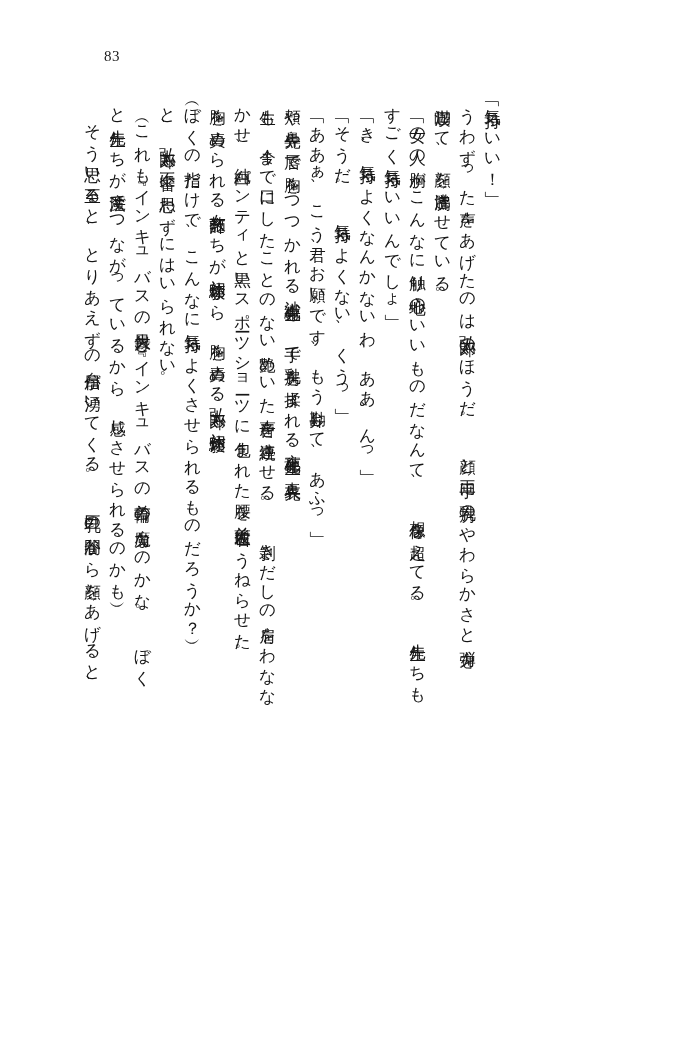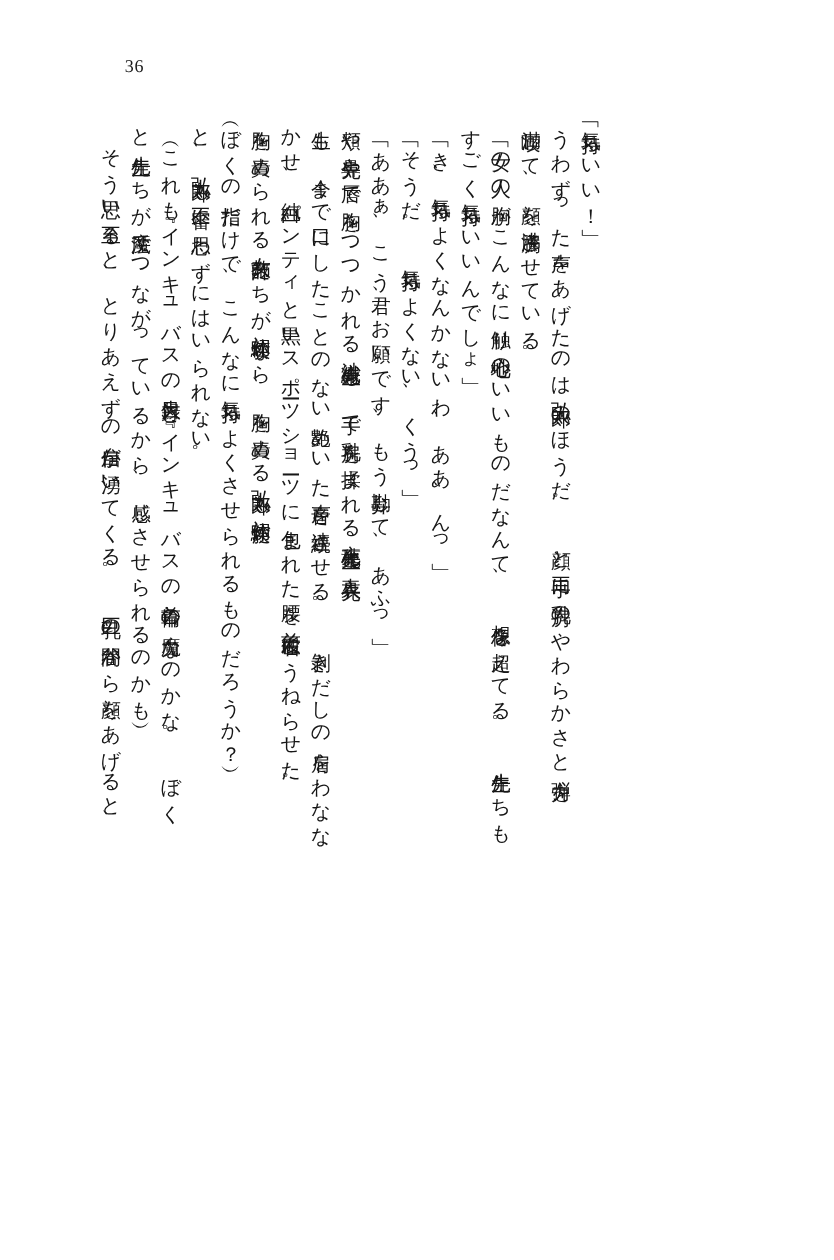--- a/index.html
+++ b/index.html
@@ -58,21 +58,21 @@
     font-feature-settings: "vert" 1;
   }
   .col.indent {
     padding-top: 17px;
   }
 </style>
 </head>
 <body>
 
 <div class="page">
-  <div class="page-number">36</div>
+  <div class="page-number">83</div>
   <div class="text-body" id="text-body" style="flex-direction: row;">
       <div class="col indent">そう思い至ると、とりあえずの自信が湧いてくる。　巨乳の谷間から顔をあげると、</div>
       <div class="col">と先生たちが魔法でつながっているから、感じさせられるのかも）</div>
       <div class="col indent">（これも『インキュバスの大目録』と『インキュバスの首輪』の魔力なのかな。　ぼく</div>
       <div class="col">と、弘太郎も不審に思わずにはいられない。</div>
       <div class="col">（ぼくの指だけで、こんなに気持ちよくさせられるものだろうか？）</div>
       <div class="col">胸を責められる女教師たちが初体験なら、胸を責める弘太郎も初体験だ。</div>
       <div class="col">かせ、純白パンティと黒いスポーツショーツに包まれた腰を前後左右にうねらせた。</div>
       <div class="col">生も、今まで口にしたことのない艶めいた声音を連続させる。　剝きだしの肩をわなな</div>
       <div class="col">頬や鼻先や唇で胸をつつかれる沙織先生も、手で乳房を揉まれる充穂先生と真衣先</div>

